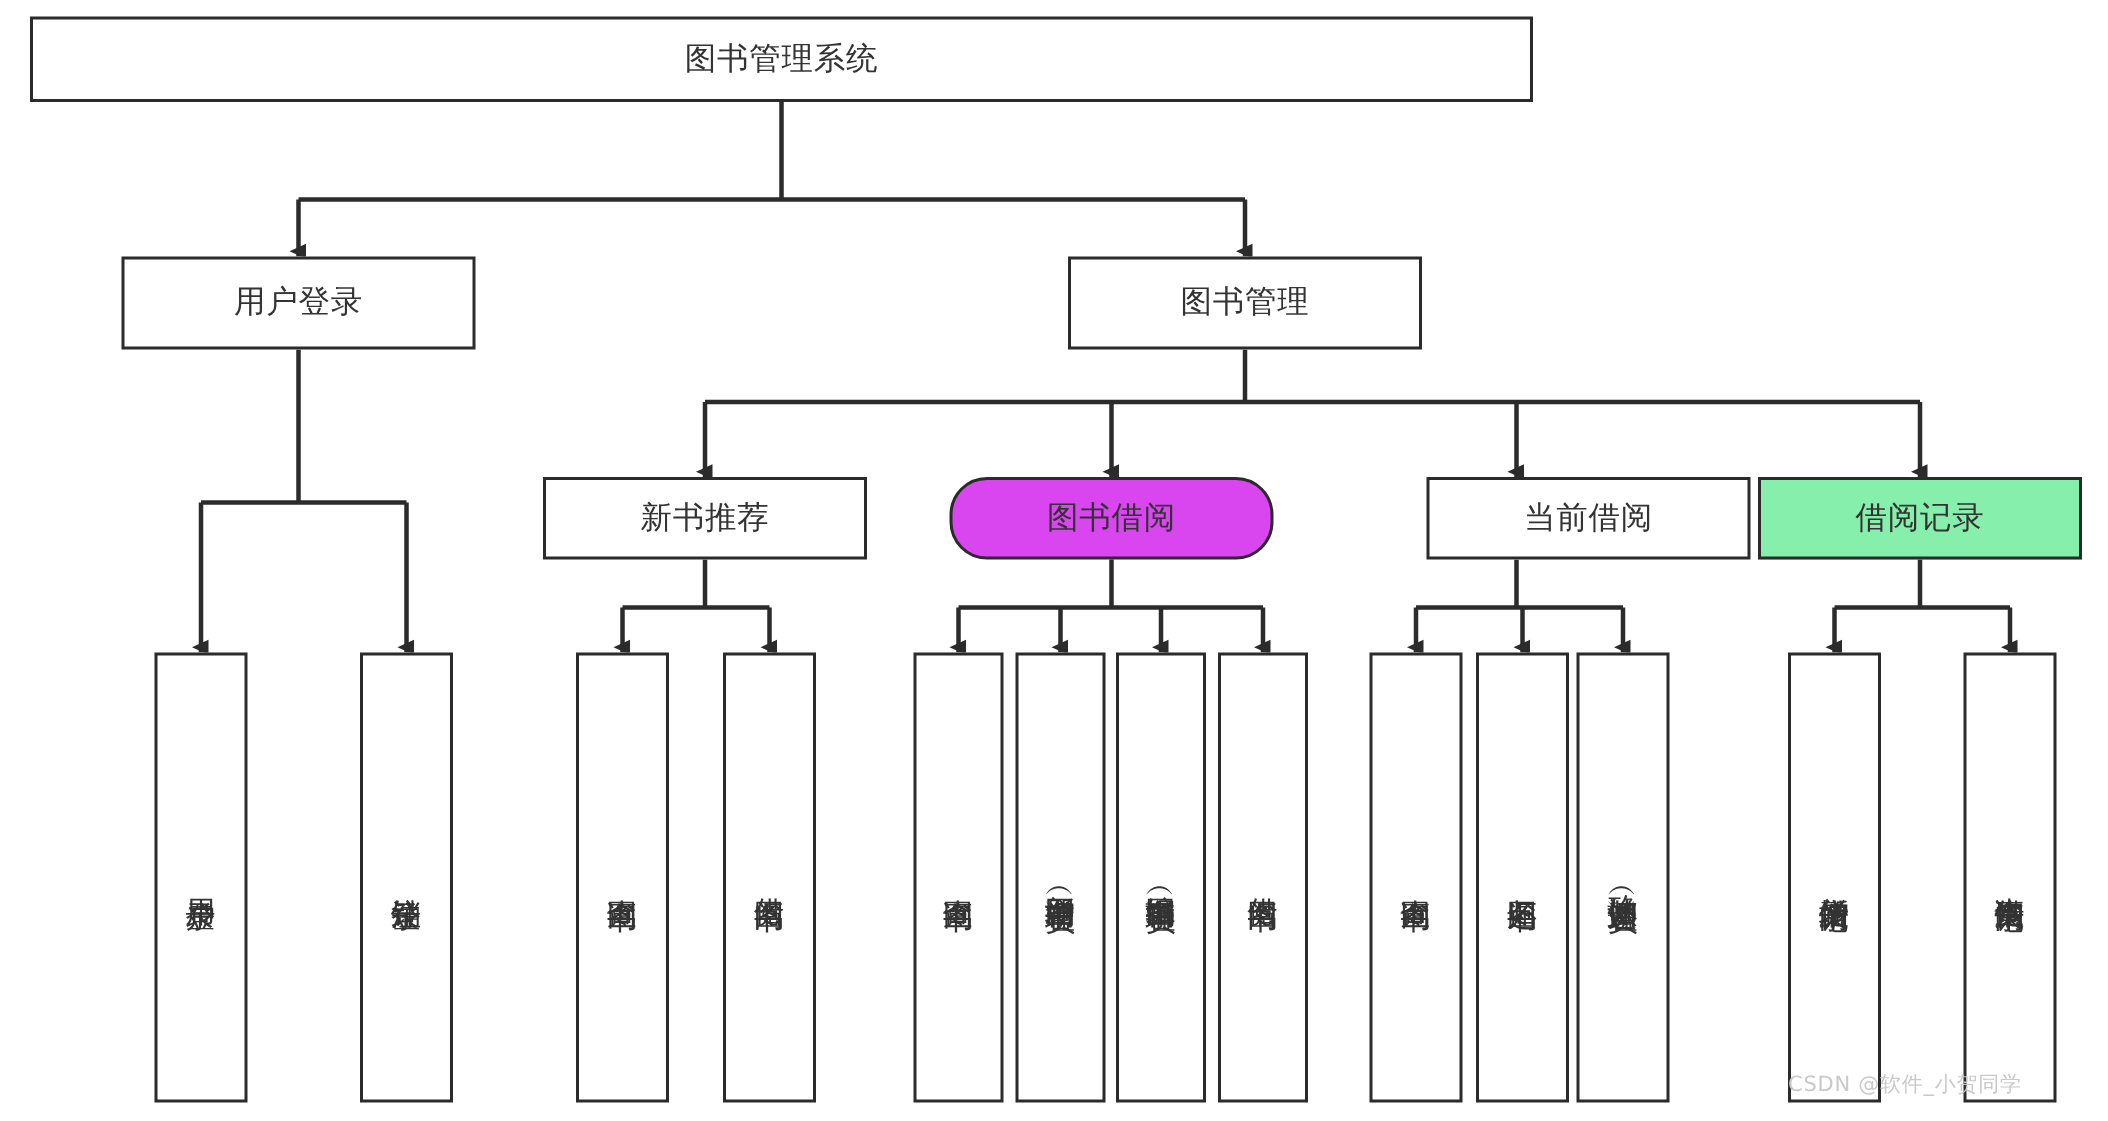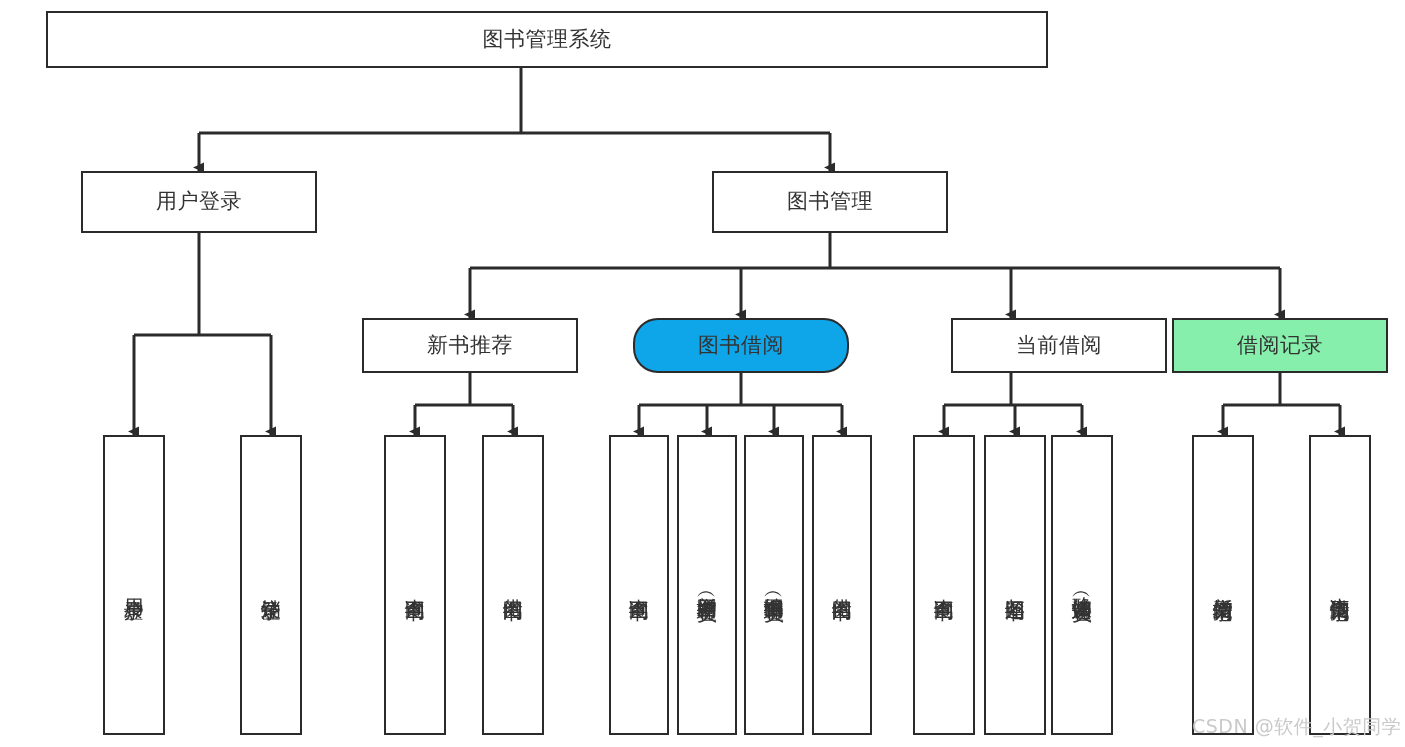--- a/index.html
+++ b/index.html
@@ -52,21 +52,21 @@
     line-height: 1.22;
     letter-spacing: 1px;
   }
   .node.vertical {
     align-items: center;
     justify-content: center;
   }
   .watermark {
     position: absolute;
     color: #c9c9c9;
-    font-size: 19px;
+    font-size: 14px;
     white-space: nowrap;
     letter-spacing: 0.5px;
   }
 </style>
 </head>
 <body>
 
 <div id="diagram-root">
   <svg class="edges" viewBox="0 0 1405 747" preserveAspectRatio="none">
     <defs>
@@ -104,33 +104,33 @@
         <line x1="944" y1="405" x2="944" y2="435" stroke="#2b2b2b" stroke-width="3" marker-end="url(#arrowhead)"></line>
         <line x1="1015" y1="405" x2="1015" y2="435" stroke="#2b2b2b" stroke-width="3" marker-end="url(#arrowhead)"></line>
         <line x1="1082" y1="405" x2="1082" y2="435" stroke="#2b2b2b" stroke-width="3" marker-end="url(#arrowhead)"></line>
         <line x1="1280" y1="373" x2="1280" y2="405" stroke="#2b2b2b" stroke-width="3"></line>
         <line x1="1223" y1="405" x2="1340" y2="405" stroke="#2b2b2b" stroke-width="3"></line>
         <line x1="1223" y1="405" x2="1223" y2="435" stroke="#2b2b2b" stroke-width="3" marker-end="url(#arrowhead)"></line>
         <line x1="1340" y1="405" x2="1340" y2="435" stroke="#2b2b2b" stroke-width="3" marker-end="url(#arrowhead)"></line>
       </g>
   </svg>
   <div id="node-layer">
-      <div class="node" style="left: 20px; top: 11px; width: 1002px; height: 57px; border-color: rgb(43, 43, 43); background: rgb(255, 255, 255); margin-left: 26px;">
+      <div class="node" style="left: 20px; top: 11px; width: 1002px; height: 57px; border-color: rgb(43, 43, 43); background: rgb(255, 255, 255);">
         <span class="node-label" style="color: rgb(51, 51, 51);">图书管理系统</span>
       </div>
       <div class="node" style="left: 81px; top: 171px; width: 236px; height: 62px; border-color: rgb(43, 43, 43); background: rgb(255, 255, 255);">
         <span class="node-label" style="color: rgb(51, 51, 51);">用户登录</span>
       </div>
       <div class="node" style="left: 712px; top: 171px; width: 236px; height: 62px; border-color: rgb(43, 43, 43); background: rgb(255, 255, 255);">
         <span class="node-label" style="color: rgb(51, 51, 51);">图书管理</span>
       </div>
       <div class="node" style="left: 362px; top: 318px; width: 216px; height: 55px; border-color: rgb(43, 43, 43); background: rgb(255, 255, 255);">
         <span class="node-label" style="color: rgb(51, 51, 51);">新书推荐</span>
       </div>
-      <div class="node" style="left: 633px; top: 318px; width: 216px; height: 55px; border-color: rgb(43, 43, 43); background: #0ea5e9; border-radius: 25px;">
+      <div class="node" style="left: 633px; top: 318px; width: 216px; height: 55px; border-color: rgb(43, 43, 43); background: #d946ef; border-radius: 25px;">
         <span class="node-label" style="color: rgb(51, 51, 51);">图书借阅</span>
       </div>
       <div class="node" style="left: 903px; top: 318px; width: 216px; height: 55px; border-color: rgb(43, 43, 43); background: rgb(255, 255, 255); margin-left: 48px;">
         <span class="node-label" style="color: rgb(51, 51, 51);">当前借阅</span>
       </div>
       <div class="node" style="left: 1172px; top: 318px; width: 216px; height: 55px; border-color: rgb(43, 43, 43); background: #86efac;">
         <span class="node-label" style="color: rgb(51, 51, 51);">借阅记录</span>
       </div>
       <div class="node vertical" style="left: 103px; top: 435px; width: 62px; height: 300px; border-color: rgb(43, 43, 43); background: rgb(255, 255, 255);">
         <span class="node-label" style="color: rgb(51, 51, 51);">用户登录</span>

